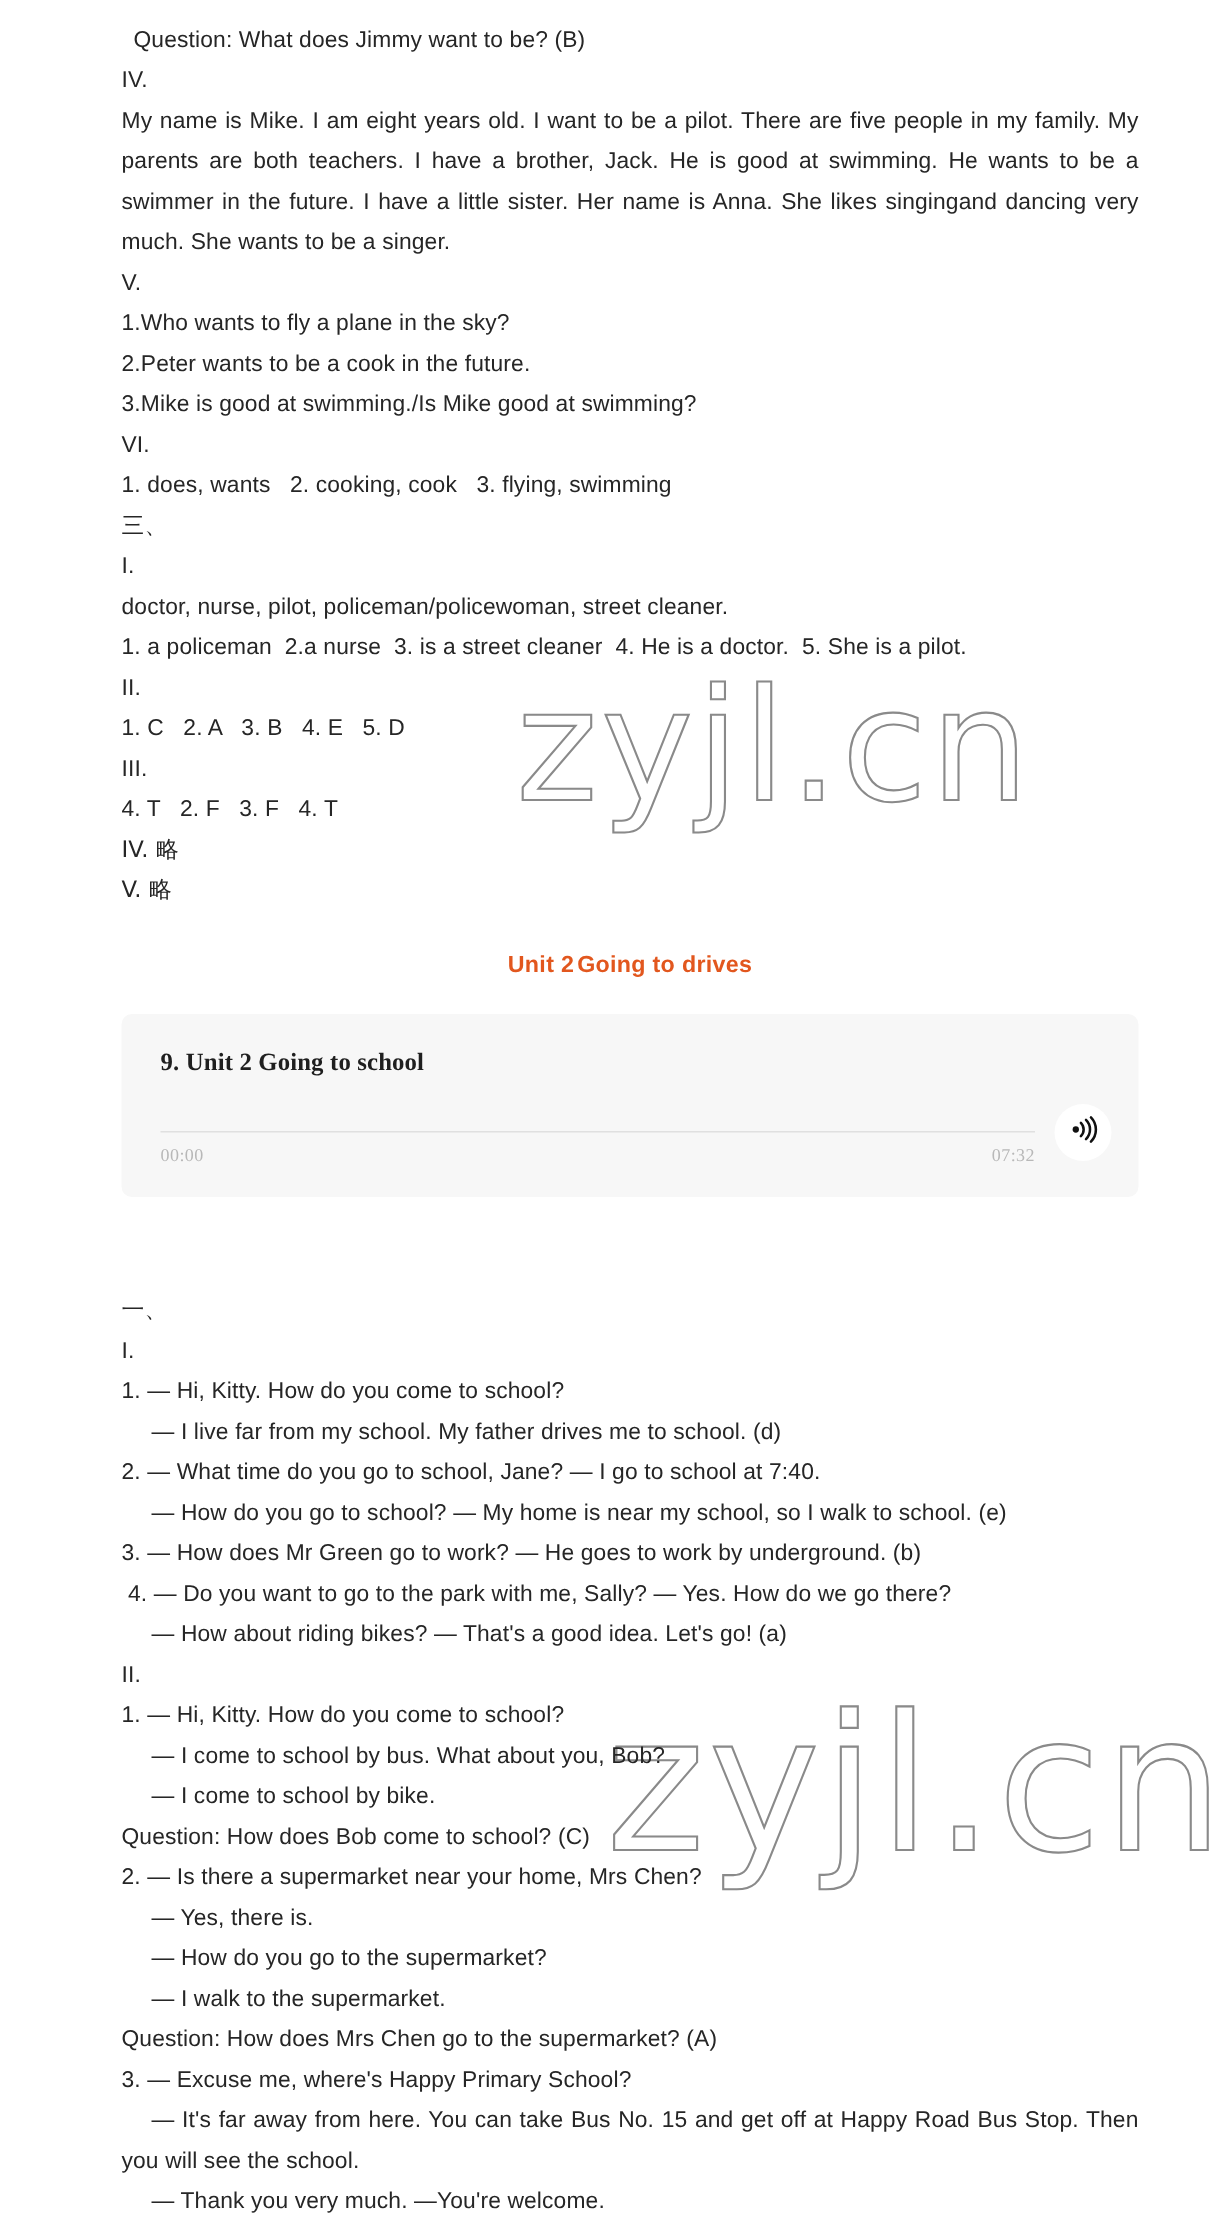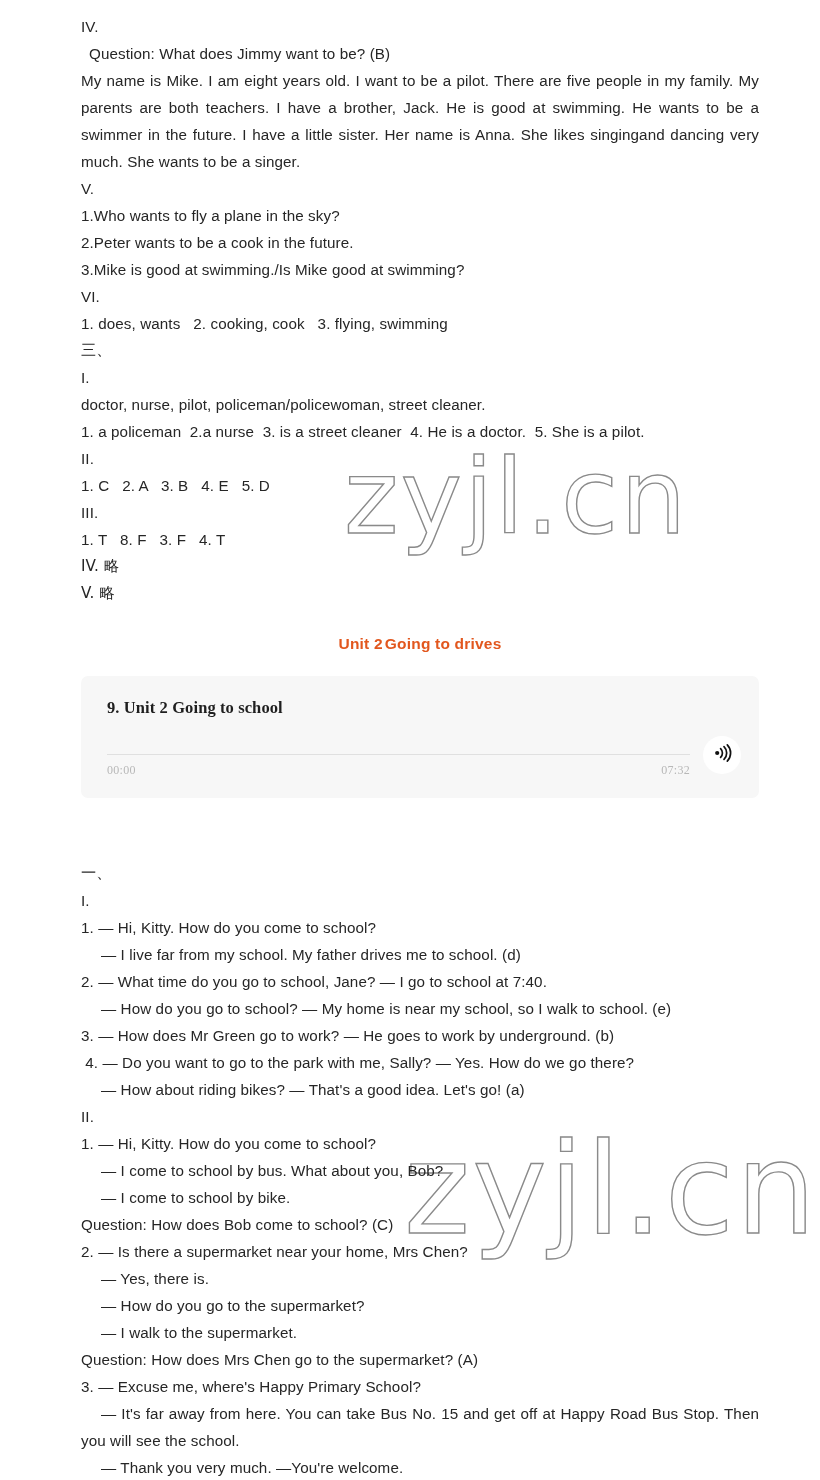--- a/index.html
+++ b/index.html
@@ -144,40 +144,40 @@
 
 <div id="page">
 
   <div class="wm" id="wm-1">zyjl.cn</div>
   <div class="wm" id="wm-2">zyjl.cn</div>
 
   <div class="doc">
 
     <div class="clip-top"></div>
 
+    <div class="ln ind2">Question: What does Jimmy want to be? (B)</div>
     <div class="ln">IV.</div>
-    <div class="ln ind2">Question: What does Jimmy want to be? (B)</div>
     <p class="para">My name is Mike. I am eight years old. I want to be a pilot. There are five people in my family. My parents are both teachers. I have a brother, Jack. He is good at swimming. He wants to be a swimmer in the future. I have a little sister. Her name is Anna. She likes singingand dancing very much. She wants to be a singer.</p>
 
     <div class="ln">V.</div>
     <div class="ln">1.Who wants to fly a plane in the sky?</div>
     <div class="ln">2.Peter wants to be a cook in the future.</div>
     <div class="ln">3.Mike is good at swimming./Is Mike good at swimming?</div>
 
     <div class="ln">VI.</div>
     <div class="ln">1. does, wants   2. cooking, cook   3. flying, swimming</div>
 
     <div class="ln cjk">三、</div>
     <div class="ln">I.</div>
     <div class="ln">doctor, nurse, pilot, policeman/policewoman, street cleaner.</div>
     <div class="ln">1. a policeman  2.a nurse  3. is a street cleaner  4. He is a doctor.  5. She is a pilot.</div>
     <div class="ln">II.</div>
     <div class="ln">1. C   2. A   3. B   4. E   5. D</div>
     <div class="ln">III.</div>
-    <div class="ln">1. T   8. F   3. F   4. T</div>
+    <div class="ln">4. T   2. F   3. F   4. T</div>
     <div class="ln cjk">IV. 略</div>
     <div class="ln cjk">V. 略</div>
 
     <div style="height:28px"></div>
     <div class="unit-heading">
       <span class="u-num">Unit 2</span><span>Going to drives</span>
     </div>
 
     <div style="height:23px"></div>
     <div class="audio-card">

